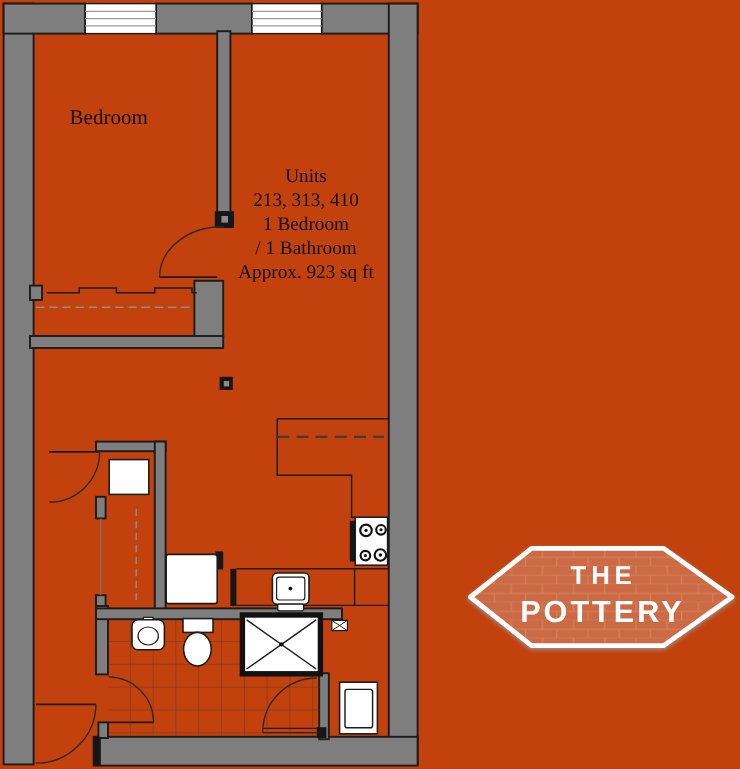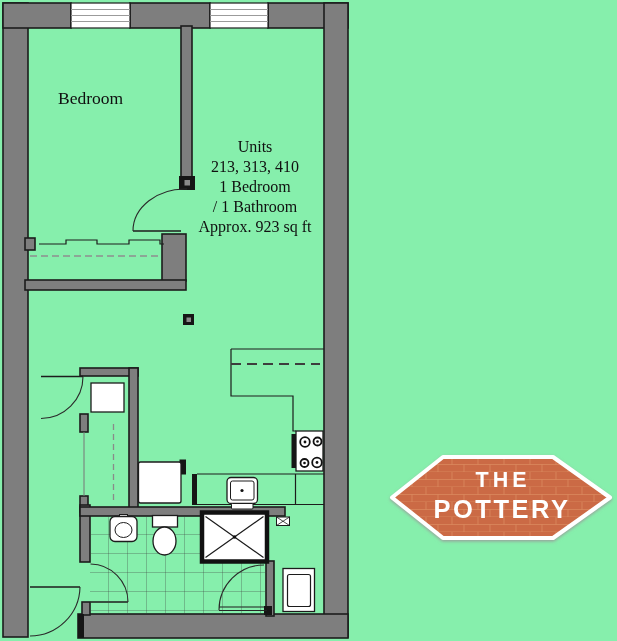--- a/index.html
+++ b/index.html
@@ -1,16 +1,16 @@
 <!DOCTYPE html>
 <html><head>
 <meta charset="utf-8">
 <style>
   html,body{margin:0;padding:0;background:#ffffff;}
-  .stage{position:relative;width:617px;height:641px;background:#86efac;overflow:hidden;
+  .stage{position:relative;width:617px;height:641px;background:#c2410c;overflow:hidden;
          font-family:"Liberation Serif","DejaVu Serif",serif;}
   svg{display:block;}
   .wall{stroke:#1c1c1c;stroke-width:1.6;}
   .blk{fill:#161616;stroke:none;}
   .fix{fill:#ffffff;stroke:#1c1c1c;stroke-width:1.3;}
   .ln{fill:none;stroke:#1c1c1c;stroke-width:1.2;}
   .arc{fill:none;stroke:#2a2a2a;stroke-width:1.1;}
   .leaf{fill:none;stroke:#1c1c1c;stroke-width:1.5;}
   .winline{stroke:#9b9b9b;stroke-width:1;}
   .dash-rod{stroke:#8f8f8f;stroke-width:1.3;stroke-dasharray:7 4;fill:none;}

